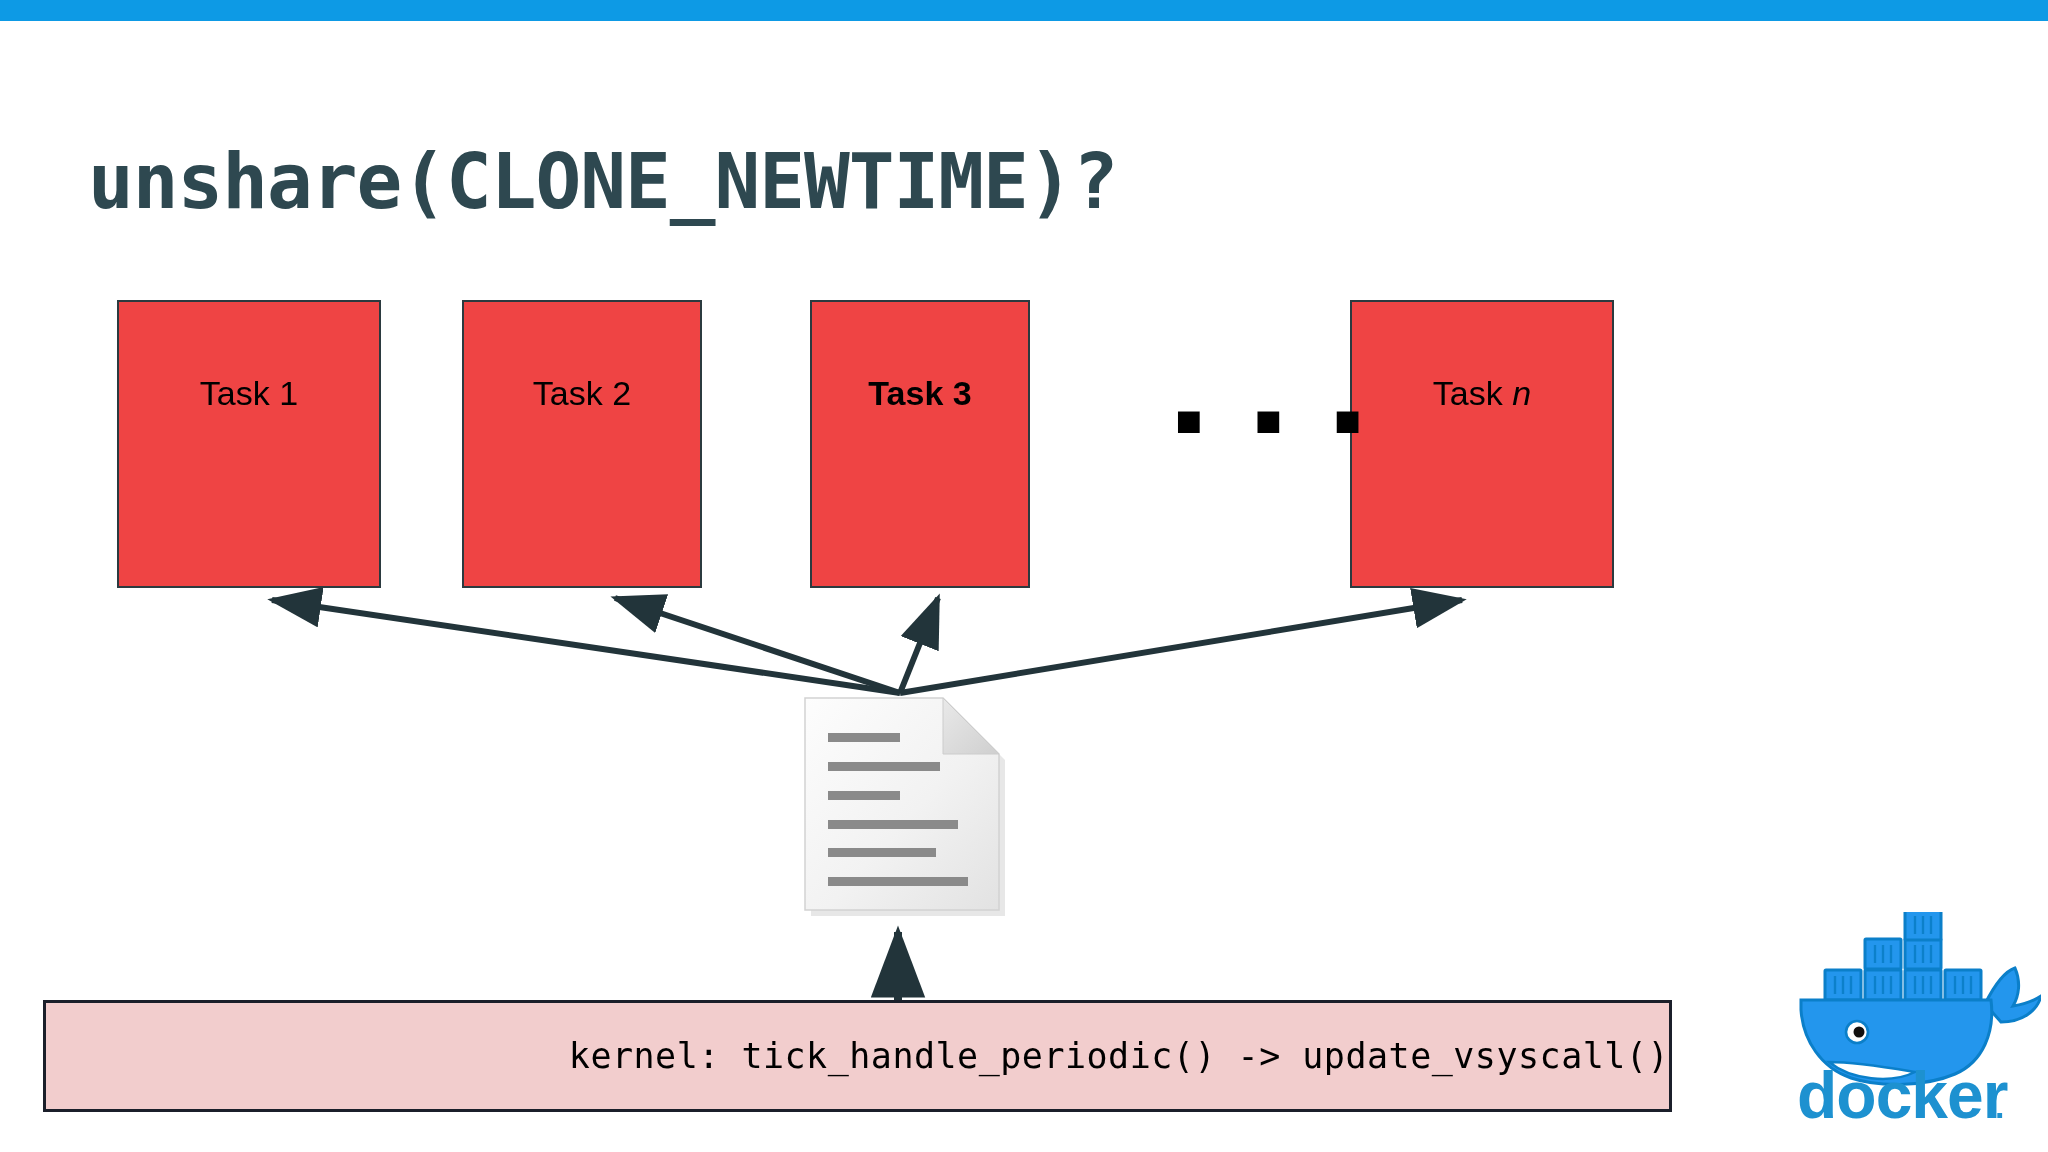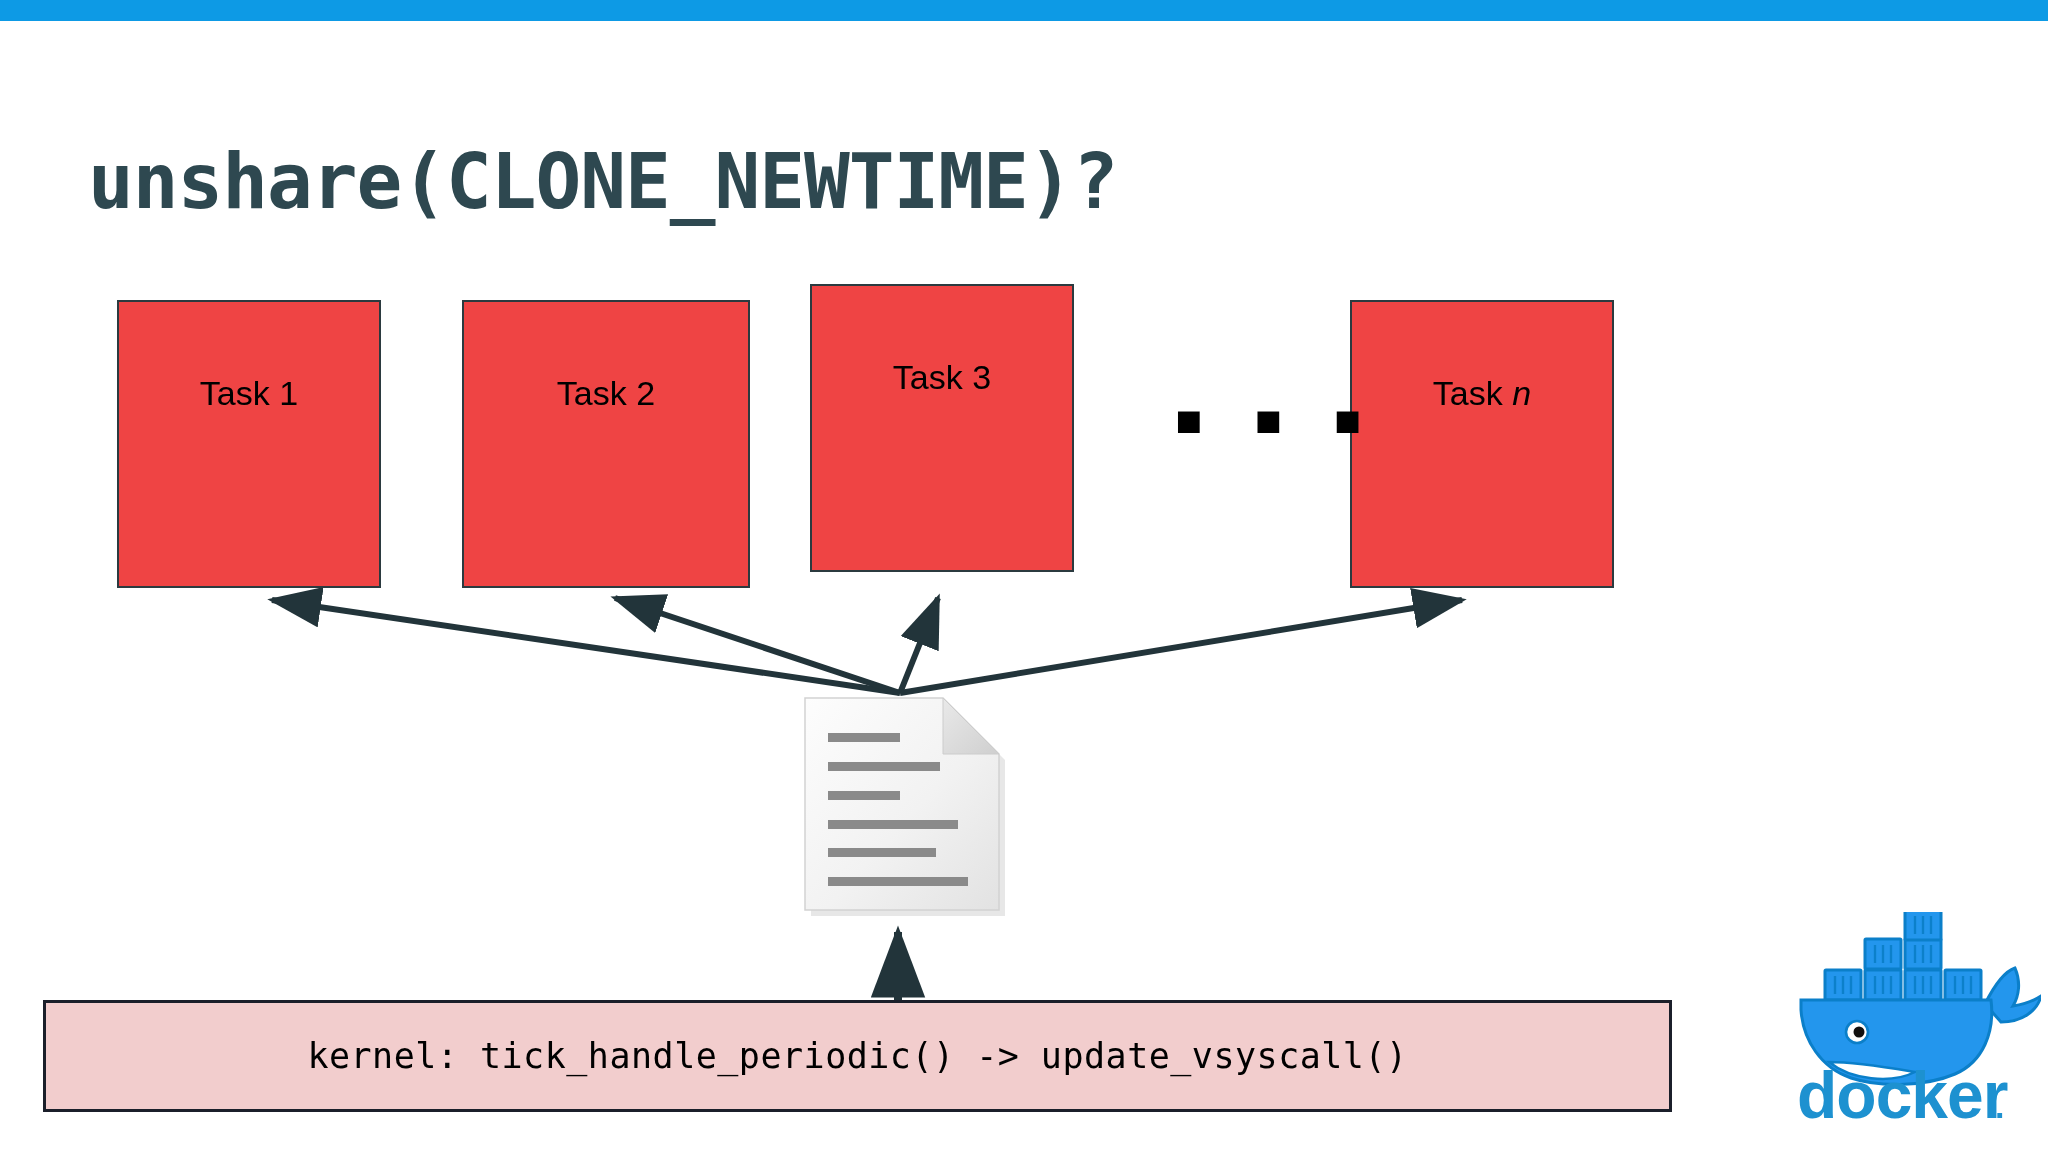--- a/index.html
+++ b/index.html
@@ -55,22 +55,22 @@
     font-family: "Liberation Sans", sans-serif;
     font-size: 34px;
     color: #000000;
     white-space: nowrap;
   }
   .task-label i {
     font-style: italic;
   }
 
   #task-box-1 { left: 117px;  top: 300px; width: 264px; height: 288px; }
-  #task-box-2 { left: 462px;  top: 300px; width: 288px; height: 288px; }
-  #task-box-3 { left: 810px;  top: 284px; width: 264px; height: 288px; }
+  #task-box-2 { left: 462px;  top: 300px; width: 240px; height: 288px; }
+  #task-box-3 { left: 810px;  top: 300px; width: 220px; height: 288px; font-weight: bold; }
   #task-box-n { left: 1350px; top: 300px; width: 264px; height: 288px; padding-left: 7px; }
 
   
   #ellipsis {
     position: absolute;
     left: 1172px;
     top: 390px;
     font-family: "DejaVu Sans Mono", "Liberation Mono", monospace;
     font-size: 56px;
     font-weight: bold;
@@ -103,21 +103,21 @@
     position: absolute;
     left: 43px;
     top: 1000px;
     width: 1629px;
     height: 112px;
     background: #f2cdcd;
     border: 3px solid #1b1f2a;
     box-sizing: border-box;
     display: flex;
     align-items: center;
-    justify-content: center;
+    justify-content: flex-end;
   }
   #kernel-banner-text {
     font-family: "DejaVu Sans Mono", "Liberation Mono", monospace;
     font-size: 35px;
     color: #000000;
     white-space: nowrap;
     letter-spacing: 0.5px;
   }
 
   

